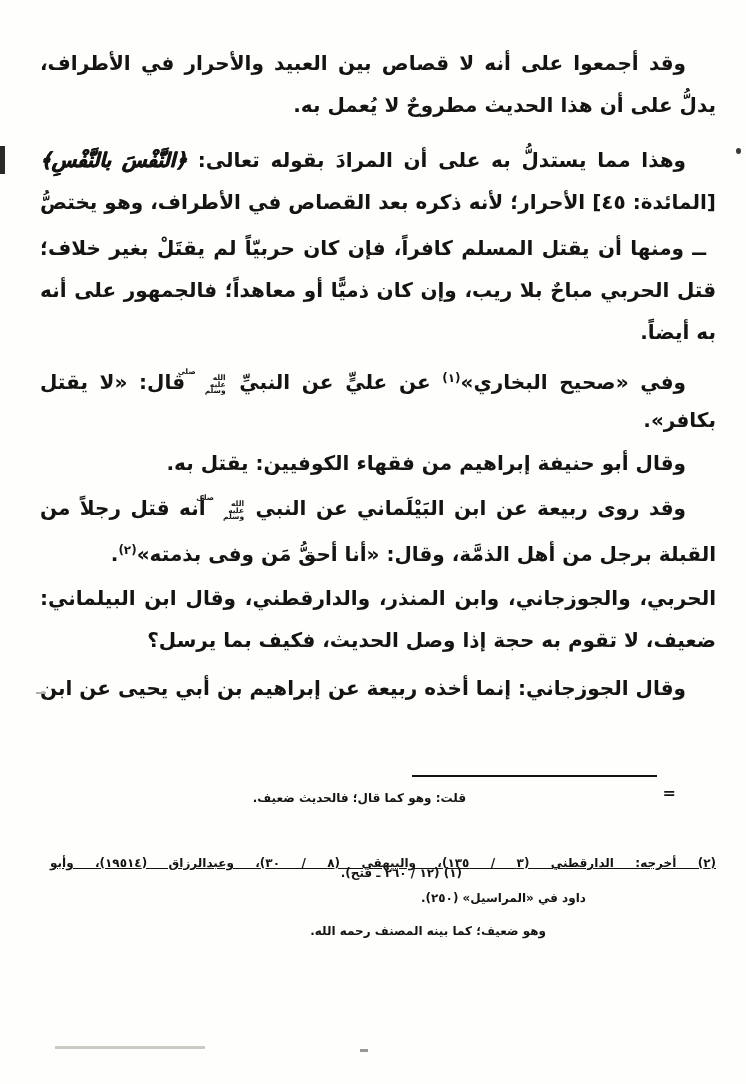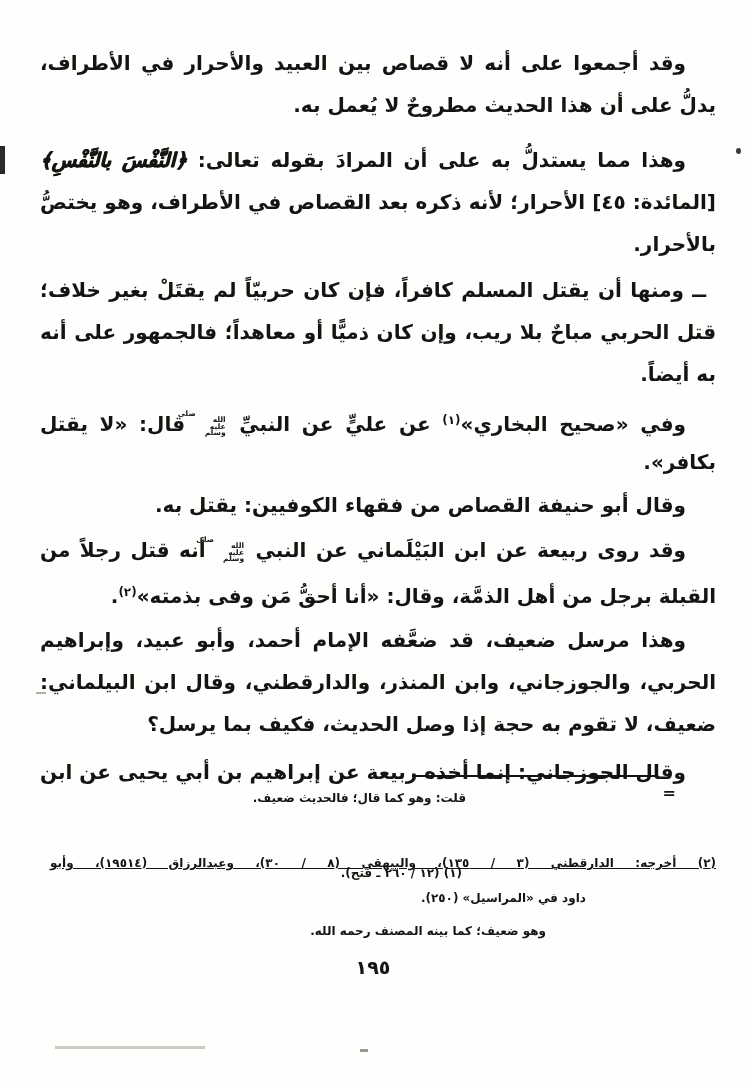--- a/index.html
+++ b/index.html
@@ -96,65 +96,62 @@
   <div class="text-block">
 
     <div class="para mb13">
       <div class="ln just ind30">وقد أجمعوا على أنه لا قصاص بين العبيد والأحرار في الأطراف، وهذا</div>
       <div class="ln">يدلُّ على أن هذا الحديث مطروحٌ لا يُعمل به.</div>
     </div>
 
     <div class="para mb4">
       <div class="ln just ind30"><span>وهذا مما يستدلُّ به على أن المرادَ بقوله تعالى: </span><span class="verse">﴿النَّفْسَ بالنَّفْسِ﴾</span></div>
       <div class="ln just">[المائدة: ٤٥] الأحرار؛ لأنه ذكره بعد القصاص في الأطراف، وهو يختصُّ</div>
-      <div class="ln">بالأحرار.</div>
     </div>
 
     <div class="para mb4">
       <div class="ln just ind10">ــ ومنها أن يقتل المسلم كافراً، فإن كان حربيّاً لم يقتَلْ بغير خلاف؛ لأن</div>
       <div class="ln just">قتل الحربي مباحٌ بلا ريب، وإن كان ذميًّا أو معاهداً؛ فالجمهور على أنه لا يقتل</div>
       <div class="ln">به أيضاً.</div>
     </div>
 
     <div class="para mb1">
       <div class="ln just ind30"><span>وفي «صحيح البخاري»</span><span class="fnref">(١)</span><span> عن عليٍّ عن النبيِّ </span><span class="saw">صلى الله عليه وسلم</span><span> قال: «لا يقتل مسلمٌ</span></div>
       <div class="ln">بكافر».</div>
     </div>
 
     <div class="para mb3">
-      <div class="ln ind30">وقال أبو حنيفة القصاص من فقهاء الكوفيين: يقتل به.</div>
+      <div class="ln ind30">وقال أبو حنيفة إبراهيم من فقهاء الكوفيين: يقتل به.</div>
     </div>
 
     <div class="para mb6">
       <div class="ln just ind30"><span>وقد روى ربيعة عن ابن البَيْلَماني عن النبي </span><span class="saw">صلى الله عليه وسلم</span><span> أنه قتل رجلاً من أهل</span></div>
       <div class="ln"><span>القبلة برجل من أهل الذمَّة، وقال: «أنا أحقُّ مَن وفى بذمته»</span><span class="fnref">(٢)</span><span>.</span></div>
     </div>
 
     <div class="para mb6">
-      <div class="ln just ind30">وهذا مرسل ضعيف، قد ضعَّفه الإمام أحمد، وأبو عبيد، وإبراهيم</div>
       <div class="ln just">الحربي، والجوزجاني، وابن المنذر، والدارقطني، وقال ابن البيلماني:</div>
       <div class="ln">ضعيف، لا تقوم به حجة إذا وصل الحديث، فكيف بما يرسل؟</div>
     </div>
 
     <div class="para">
       <div class="ln just ind30">وقال الجوزجاني: إنما أخذه ربيعة عن إبراهيم بن أبي يحيى عن ابن</div>
     </div>
 
   </div>
 
   <div class="fn-sep"></div>
   <span class="fn-cont">=</span>
 
   <div class="fn" style="top:784px;right:280px;">قلت: وهو كما قال؛ فالحديث ضعيف.</div>
   <div class="fn" style="top:859px;right:284px;">(١) (١٢ / ٢٦٠ ـ فتح).</div>
   <div class="fn fn-just" style="top:849px;text-decoration:underline;">(٢) أخرجه: الدارقطني (٣ / ١٣٥)، والبيهقي (٨ / ٣٠)، وعبدالرزاق (١٩٥١٤)، وأبو</div>
   <div class="fn" style="top:884px;right:160px;">داود في «المراسيل» (٢٥٠).</div>
   <div class="fn" style="top:917px;right:200px;margin-left:32px;">وهو ضعيف؛ كما بينه المصنف رحمه الله.</div>
 
-  <div class="pagenum">١٩٥</div>
 
   <div class="artifact" style="left:0;top:146px;width:5px;height:28px;background:#2a2a28;"></div>
   <div class="artifact" style="right:5px;top:148px;width:5px;height:6px;background:#3a3a38;border-radius:50%;"></div>
   <div class="artifact" style="left:36px;top:692px;width:10px;height:2px;background:#b0aea9;"></div>
   <div class="artifact" style="left:55px;top:1046px;width:150px;height:3px;background:#cccac5;"></div>
   <div class="artifact" style="left:360px;top:1049px;width:8px;height:3px;background:#9a9892;"></div>
 
 </div>
 
 </body></html>

